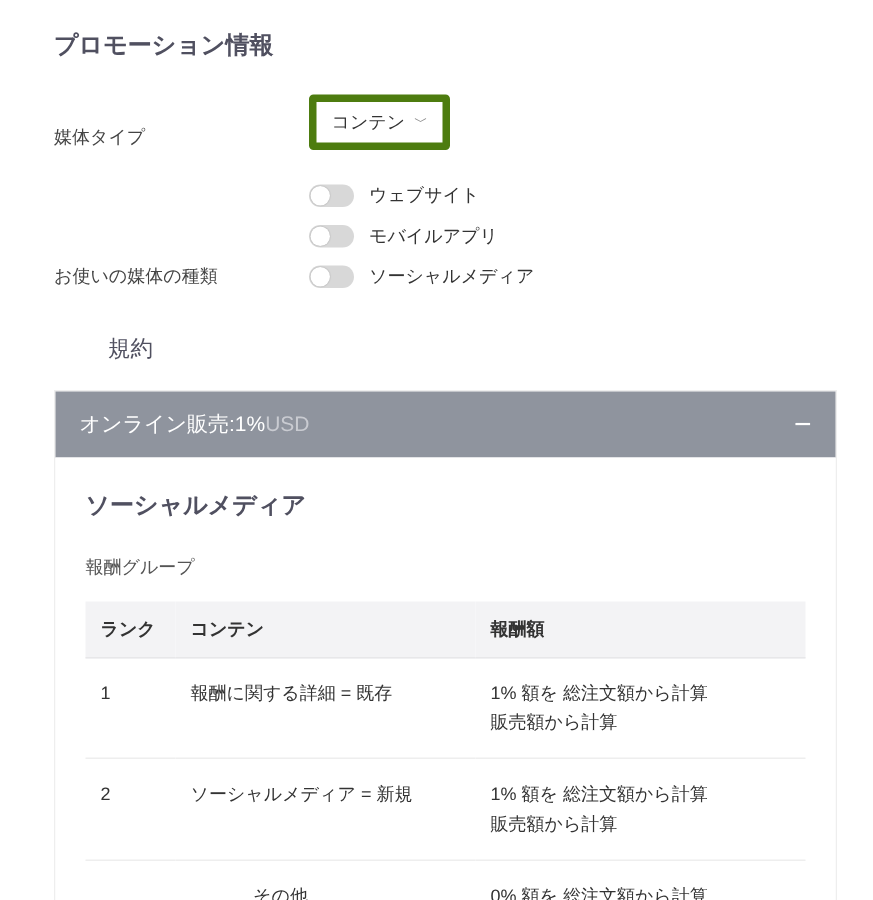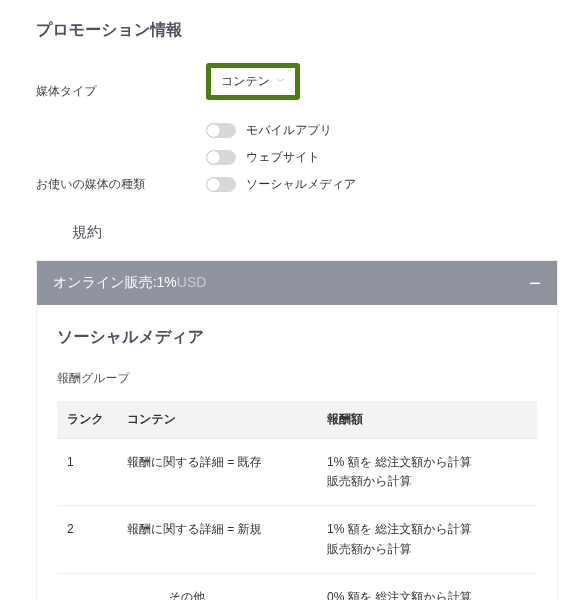--- a/index.html
+++ b/index.html
@@ -152,25 +152,25 @@
       </div>
     </div>
   </div>
 
   <div class="form-row">
     <div class="form-label">お使いの媒体の種類</div>
     <div class="form-control">
       <div class="toggle-list">
         <div class="toggle-item">
           <div class="toggle"></div>
-          <div class="toggle-label">モバイルアプリ</div>
+          <div class="toggle-label">ウェブサイト</div>
         </div>
         <div class="toggle-item">
           <div class="toggle"></div>
-          <div class="toggle-label">ウェブサイト</div>
+          <div class="toggle-label">モバイルアプリ</div>
         </div>
         <div class="toggle-item">
           <div class="toggle"></div>
           <div class="toggle-label">ソーシャルメディア</div>
         </div>
       </div>
     </div>
   </div>
 </div>
 
@@ -198,21 +198,21 @@
           </tr>
         </thead>
         <tbody>
           <tr>
             <td>1</td>
             <td>報酬に関する詳細 = 既存</td>
             <td>1% 額を 総注文額から計算<br>販売額から計算</td>
           </tr>
           <tr>
             <td>2</td>
-            <td>報酬に関する詳細 = 新規</td>
+            <td>ソーシャルメディア = 新規</td>
             <td>1% 額を 総注文額から計算<br>販売額から計算</td>
           </tr>
           <tr class="other-row">
             <td colspan="2">その他</td>
             <td>0% 額を 総注文額から計算<br>販売額から計算</td>
           </tr>
         </tbody>
       </table>
     </div>
   </div>

